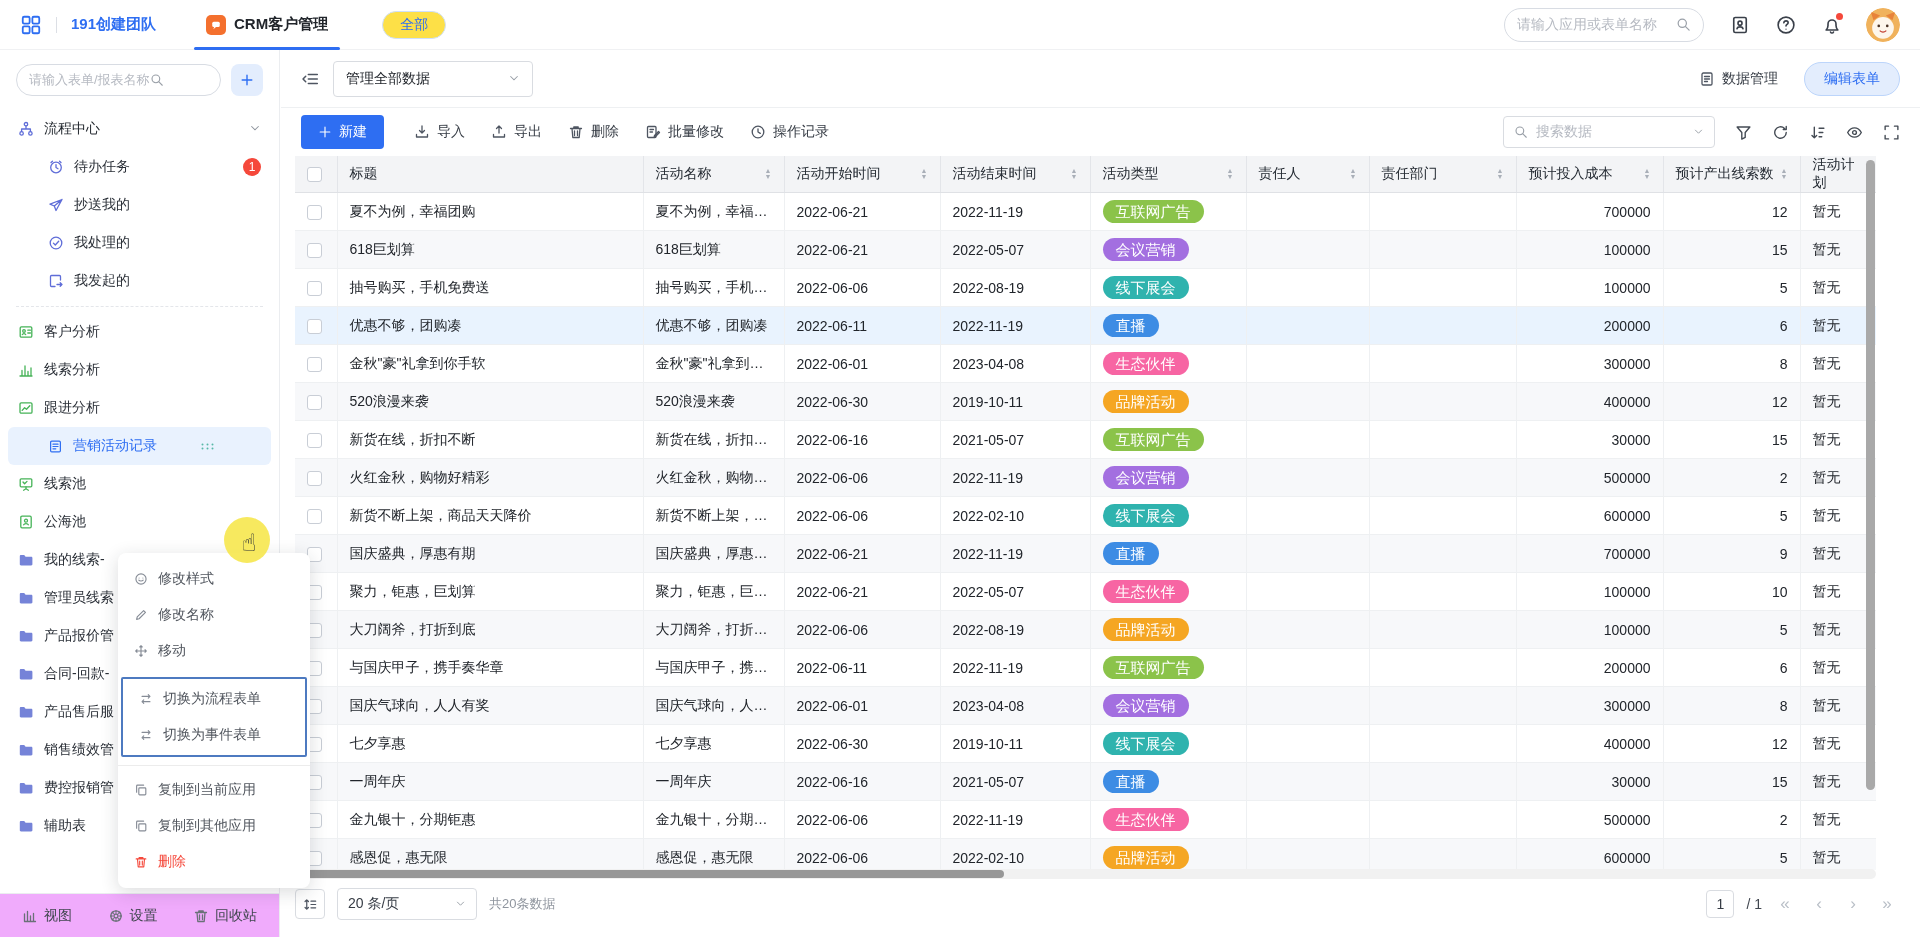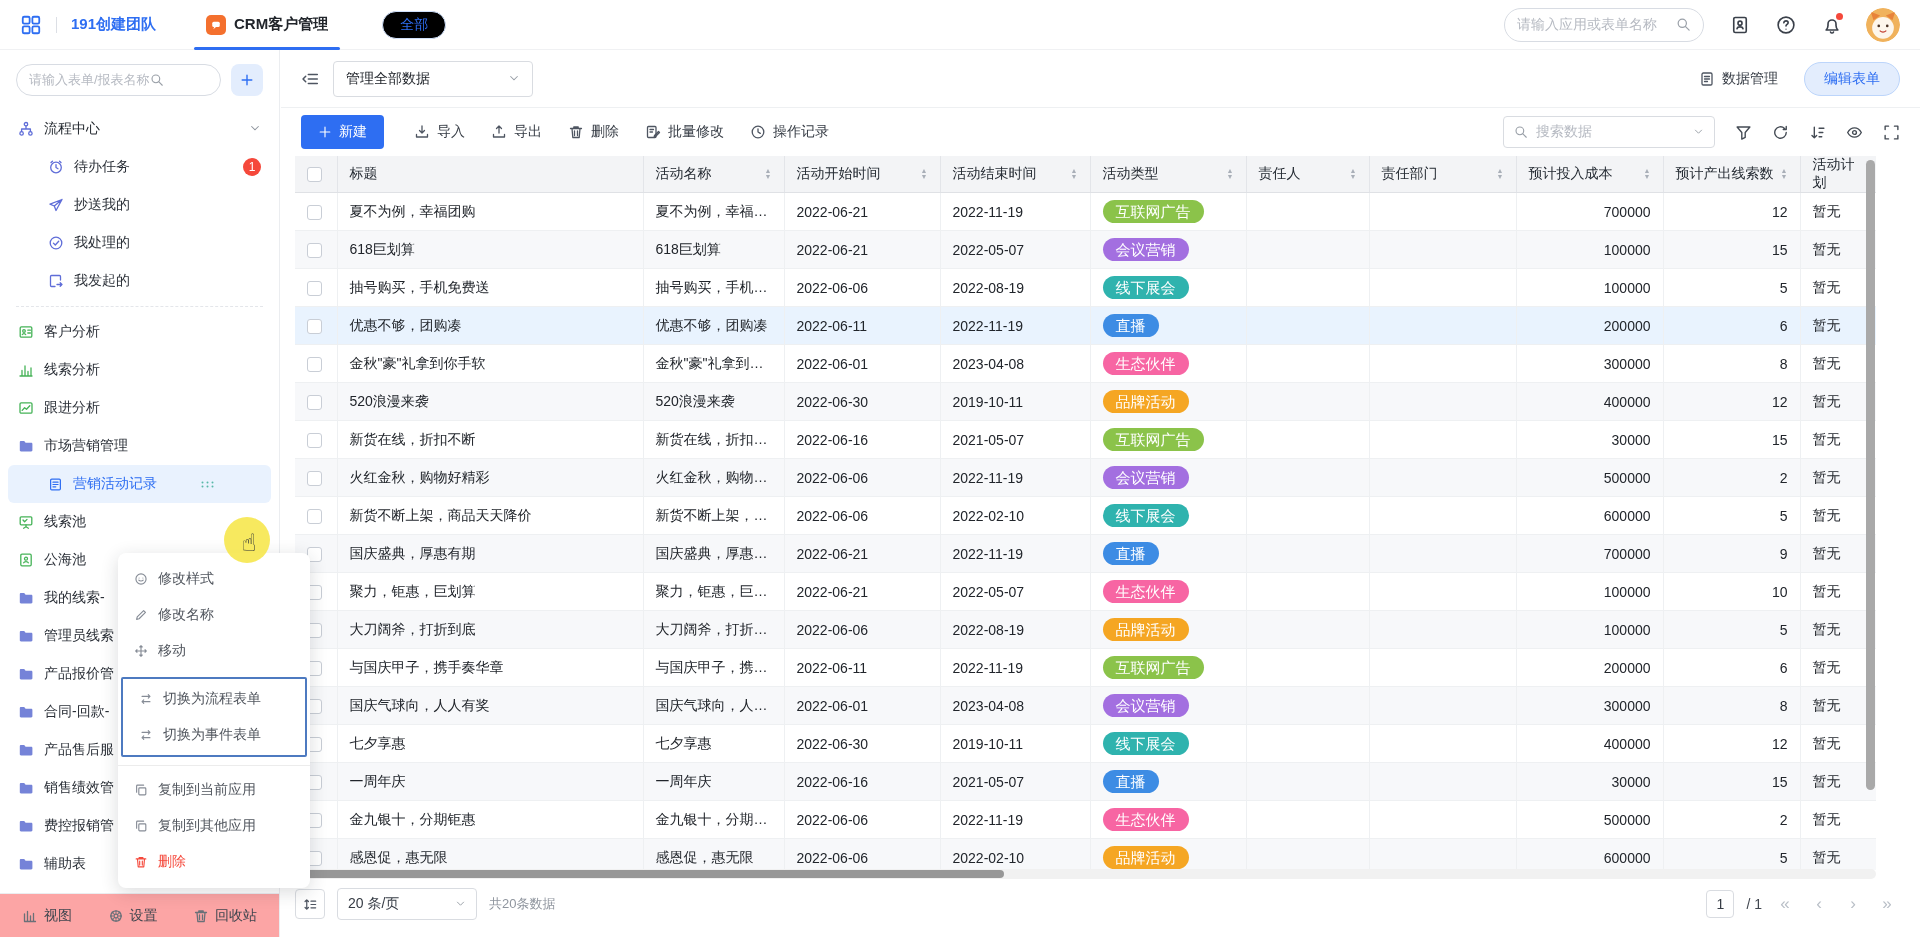--- a/index.html
+++ b/index.html
@@ -10,21 +10,21 @@
   .i.fill svg{fill:currentColor;stroke:none}
 
   
   .topbar{position:absolute;top:0;left:0;right:0;height:50px;background:#fff;display:flex;align-items:center;padding:0 20px;border-bottom:1px solid #f0f1f3;z-index:40}
   .app-grid{width:22px;height:22px;color:#2e6ef2}
   .tb-div{width:1px;height:16px;background:#dcdfe5;margin:0 14px}
   .team{color:#2e6ef2;font-size:15px;font-weight:700}
   .app-tab{position:relative;height:50px;display:flex;align-items:center;gap:8px;padding:0 12px;margin-left:38px;font-size:15px;font-weight:700}
   .app-tab::after{content:"";position:absolute;left:0;right:0;bottom:0;height:3px;background:#2e6ef2;border-radius:2px}
   .crm-ic{width:20px;height:20px;border-radius:5px;background:#f4702e;display:flex;align-items:center;justify-content:center;color:#fff}
-  .scope-pill{margin-left:42px;height:28px;padding:0 17px;border-radius:14px;background:#000000;border:1px solid #cfe0fb;color:#2e6ef2;display:flex;align-items:center}
+  .scope-pill{margin-left:42px;height:28px;padding:0 17px;border-radius:14px;background:#fde047;border:1px solid #cfe0fb;color:#2e6ef2;display:flex;align-items:center}
   .tb-sp{flex:1}
   .tb-search{width:200px;height:34px;border:1px solid #d8dce3;border-radius:17px;display:flex;align-items:center;justify-content:space-between;padding:0 12px;color:#b6bac2}
   .tb-ic{width:20px;height:20px;color:#3a404a;margin-left:26px;position:relative}
   .tb-ic .dot{position:absolute;top:-2px;right:-1px;width:7px;height:7px;border-radius:50%;background:#f5483b}
   .avatar{width:34px;height:34px;border-radius:50%;overflow:hidden;margin-left:24px}
 
   
   .sidebar{position:absolute;top:50px;left:0;width:280px;bottom:0;background:#fff;border-right:1px solid #ebedf0;overflow:hidden;z-index:10}
   .sb-search-row{display:flex;gap:10px;padding:14px 16px;height:60px}
   .sb-input{flex:1;height:32px;border:1px solid #d8dce3;border-radius:16px;display:flex;align-items:center;padding:0 12px;color:#b6bac2;font-size:13px}
@@ -32,21 +32,21 @@
   .sb-plus{width:32px;height:32px;border-radius:8px;background:#e3edfd;color:#2e6ef2;display:flex;align-items:center;justify-content:center}
   .sb-item{height:38px;display:flex;align-items:center;gap:10px;padding:0 18px;font-size:14px;color:#2b3038;white-space:nowrap}
   .sb-item.group{font-weight:400;color:#1f242b}
   .sb-item .chev{margin-left:auto;color:#8f959e}
   .sb-sub{padding-left:48px}
   .badge{margin-left:auto;background:#f5483b;color:#fff;border-radius:9px;min-width:18px;height:18px;font-size:12px;display:flex;align-items:center;justify-content:center;padding:0 5px}
   .sb-divider{border-top:1px dashed #e4e6ea;margin:6px 16px;height:1px}
   .ic-proc{color:#5f6dd8}.ic-ana{color:#45b357}.ic-folder{color:#7583d8}
   .sb-selected{height:38px;margin:0 8px;border-radius:6px;background:#e9f2fe;color:#2e6ef2;display:flex;align-items:center;gap:10px;padding:0 10px 0 40px;position:relative}
   .more-dots{margin-left:auto;margin-right:46px;color:#57b8a8}
-  .sb-footer{position:absolute;bottom:0;left:0;width:279px;height:44px;border-top:1px solid #ebedf0;background:#fca5a5;display:flex;align-items:center;justify-content:space-between;padding:0 22px;color:#40464f;z-index:12}
+  .sb-footer{position:absolute;bottom:0;left:0;width:279px;height:44px;border-top:1px solid #ebedf0;background:#f0abfc;display:flex;align-items:center;justify-content:space-between;padding:0 22px;color:#40464f;z-index:12}
   .sb-footer .fitem{display:flex;align-items:center;gap:6px}
   .sb-footer .i{color:#6a7078}
 
   
   .ctx{position:absolute;left:118px;top:553px;width:192px;background:#fff;border-radius:8px;box-shadow:0 4px 18px rgba(31,35,41,.16);padding:8px 0;z-index:50}
   .ctx-item{height:36px;display:flex;align-items:center;gap:10px;padding:0 16px;color:#51565e}
   .ctx-item .i{width:14px;height:14px;color:#868c96}
   .ctx-item.danger,.ctx-item.danger .i{color:#f5483b}
   .ctx-group{border:2px solid #4d7ac0;border-radius:2px;margin:8px 3px;padding:2px 0}
   .ctx-sep{border-top:1px solid #ececec;margin:6px 0}
@@ -262,28 +262,20 @@
   <div class="sb-item">
     <span class="i ic-ana">
         <svg viewBox="0 0 16 16">
           <rect x="2" y="2.8" width="12" height="10.4" rx="1.2"></rect>
           <path d="M4.2 10.4l2.4-2.6 1.9 1.5 3.3-3.6"></path>
         </svg>
       </span>
     <span>跟进分析</span>
   </div>
 
-  <div class="sb-item">
-    <span class="i fill ic-folder">
-        <svg viewBox="0 0 16 16">
-          <path d="M1.8 4.2c0-.7.5-1.2 1.2-1.2h3.2l1.4 1.7h5.6c.7 0 1.2.5 1.2 1.2v6.3c0 .7-.5 1.2-1.2 1.2H3c-.7 0-1.2-.5-1.2-1.2V4.2z"></path>
-        </svg>
-      </span>
-    <span>市场营销管理</span>
-  </div>
 
   <div class="sb-selected">
     <span class="i" style="color:#2e6ef2;width:15px;height:15px">
         <svg viewBox="0 0 16 16">
           <rect x="2.8" y="2.2" width="10.4" height="11.6" rx="1.2"></rect>
           <path d="M5.3 5.5h5.4M5.3 8h5.4M5.3 10.5h3"></path>
         </svg>
       </span>
     <span>营销活动记录</span>
     <span class="more-dots"><svg viewBox="0 0 18 10" width="15" height="9" fill="currentColor" stroke="none">

